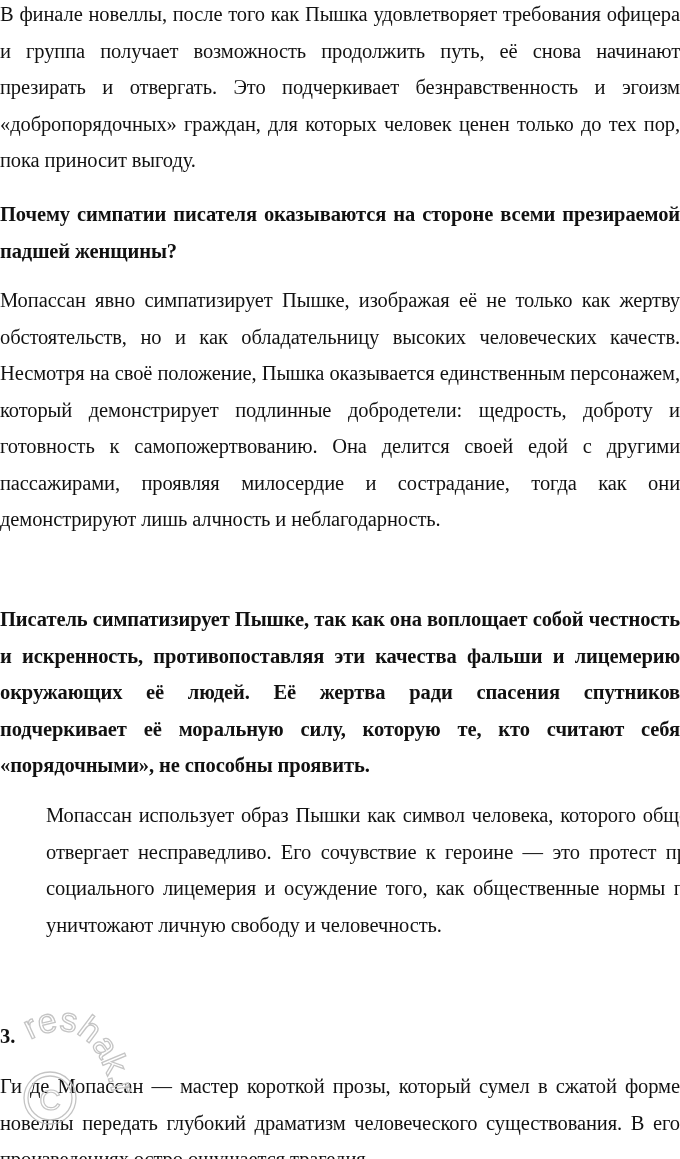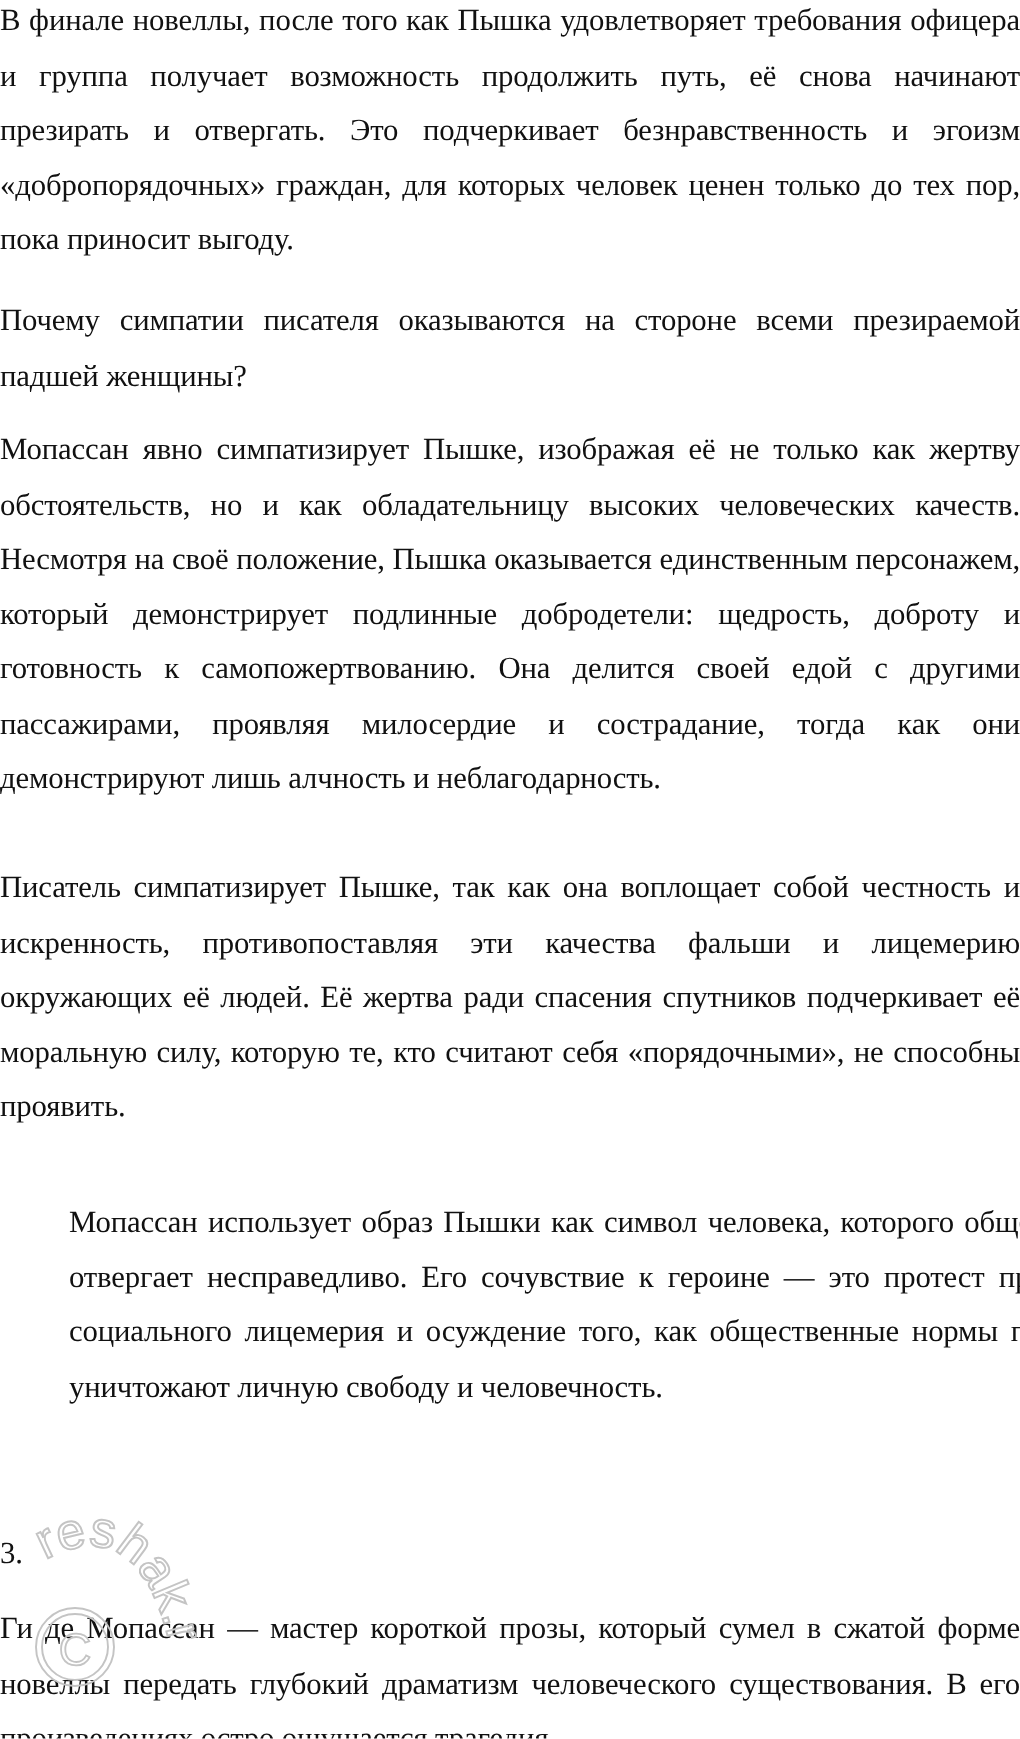--- a/index.html
+++ b/index.html
@@ -26,39 +26,39 @@
       font-size: 20.5px;
       line-height: 36.5px;
       text-align: justify;
       text-align-last: left;
       position: absolute;
       left: 0;
       width: 680px;
       letter-spacing: -0.1px;
     }
     .bold {
-      font-weight: normal;
+      font-weight: bold;
     }
     .watermark {
       position: absolute;
       left: 10px;
       top: 1010px;
       width: 140px;
       height: 150px;
       pointer-events: none;
     }
   </style>
 </head>
 <body>
 
 <div class="page">
   <p class="para" style="top:-4px;">В финале новеллы, после того как Пышка удовлетворяет требования офицера и группа получает возможность продолжить путь, её снова начинают презирать и отвергать. Это подчеркивает безнравственность и эгоизм «добропорядочных» граждан, для которых человек ценен только до тех пор, пока приносит выгоду.</p>
   <p class="para bold" style="top:196px;">Почему симпатии писателя оказываются на стороне всеми презираемой падшей женщины?</p>
   <p class="para" style="top:282px;">Мопассан явно симпатизирует Пышке, изображая её не только как жертву обстоятельств, но и как обладательницу высоких человеческих качеств. Несмотря на своё положение, Пышка оказывается единственным персонажем, который демонстрирует подлинные добродетели: щедрость, доброту и готовность к самопожертвованию. Она делится своей едой с другими пассажирами, проявляя милосердие и сострадание, тогда как они демонстрируют лишь алчность и неблагодарность.</p>
-  <p class="para" style="top:574px;">Писатель симпатизирует Пышке, так как она воплощает собой честность и искренность, противопоставляя эти качества фальши и лицемерию окружающих её людей. Её жертва ради спасения спутников подчеркивает её моральную силу, которую те, кто считают себя «порядочными», не способны проявить.</p>
+  <p class="para" style="top:601px;font-weight:bold;">Писатель симпатизирует Пышке, так как она воплощает собой честность и искренность, противопоставляя эти качества фальши и лицемерию окружающих её людей. Её жертва ради спасения спутников подчеркивает её моральную силу, которую те, кто считают себя «порядочными», не способны проявить.</p>
   <p class="para" style="top:797px;padding-left:46px;">Мопассан использует образ Пышки как символ человека, которого общество отвергает несправедливо. Его сочувствие к героине — это протест против социального лицемерия и осуждение того, как общественные нормы порой уничтожают личную свободу и человечность.</p>
   <p class="para bold" style="top:1018px;">3.</p>
   <p class="para" style="top:1068px;">Ги де Мопассан — мастер короткой прозы, который сумел в сжатой форме новеллы передать глубокий драматизм человеческого существования. В его произведениях остро ощущается трагедия</p>
 </div>
 
 <svg class="watermark" viewBox="0 0 140 150" xmlns="http://www.w3.org/2000/svg">
   <defs>
     <path id="wmArc" d="M 20 30 Q 85 -5 105 95" fill="none"></path>
   </defs>
   <text font-family="Liberation Sans, sans-serif" font-size="34" fill="none" stroke="#c4c4c4" stroke-width="1.3">

